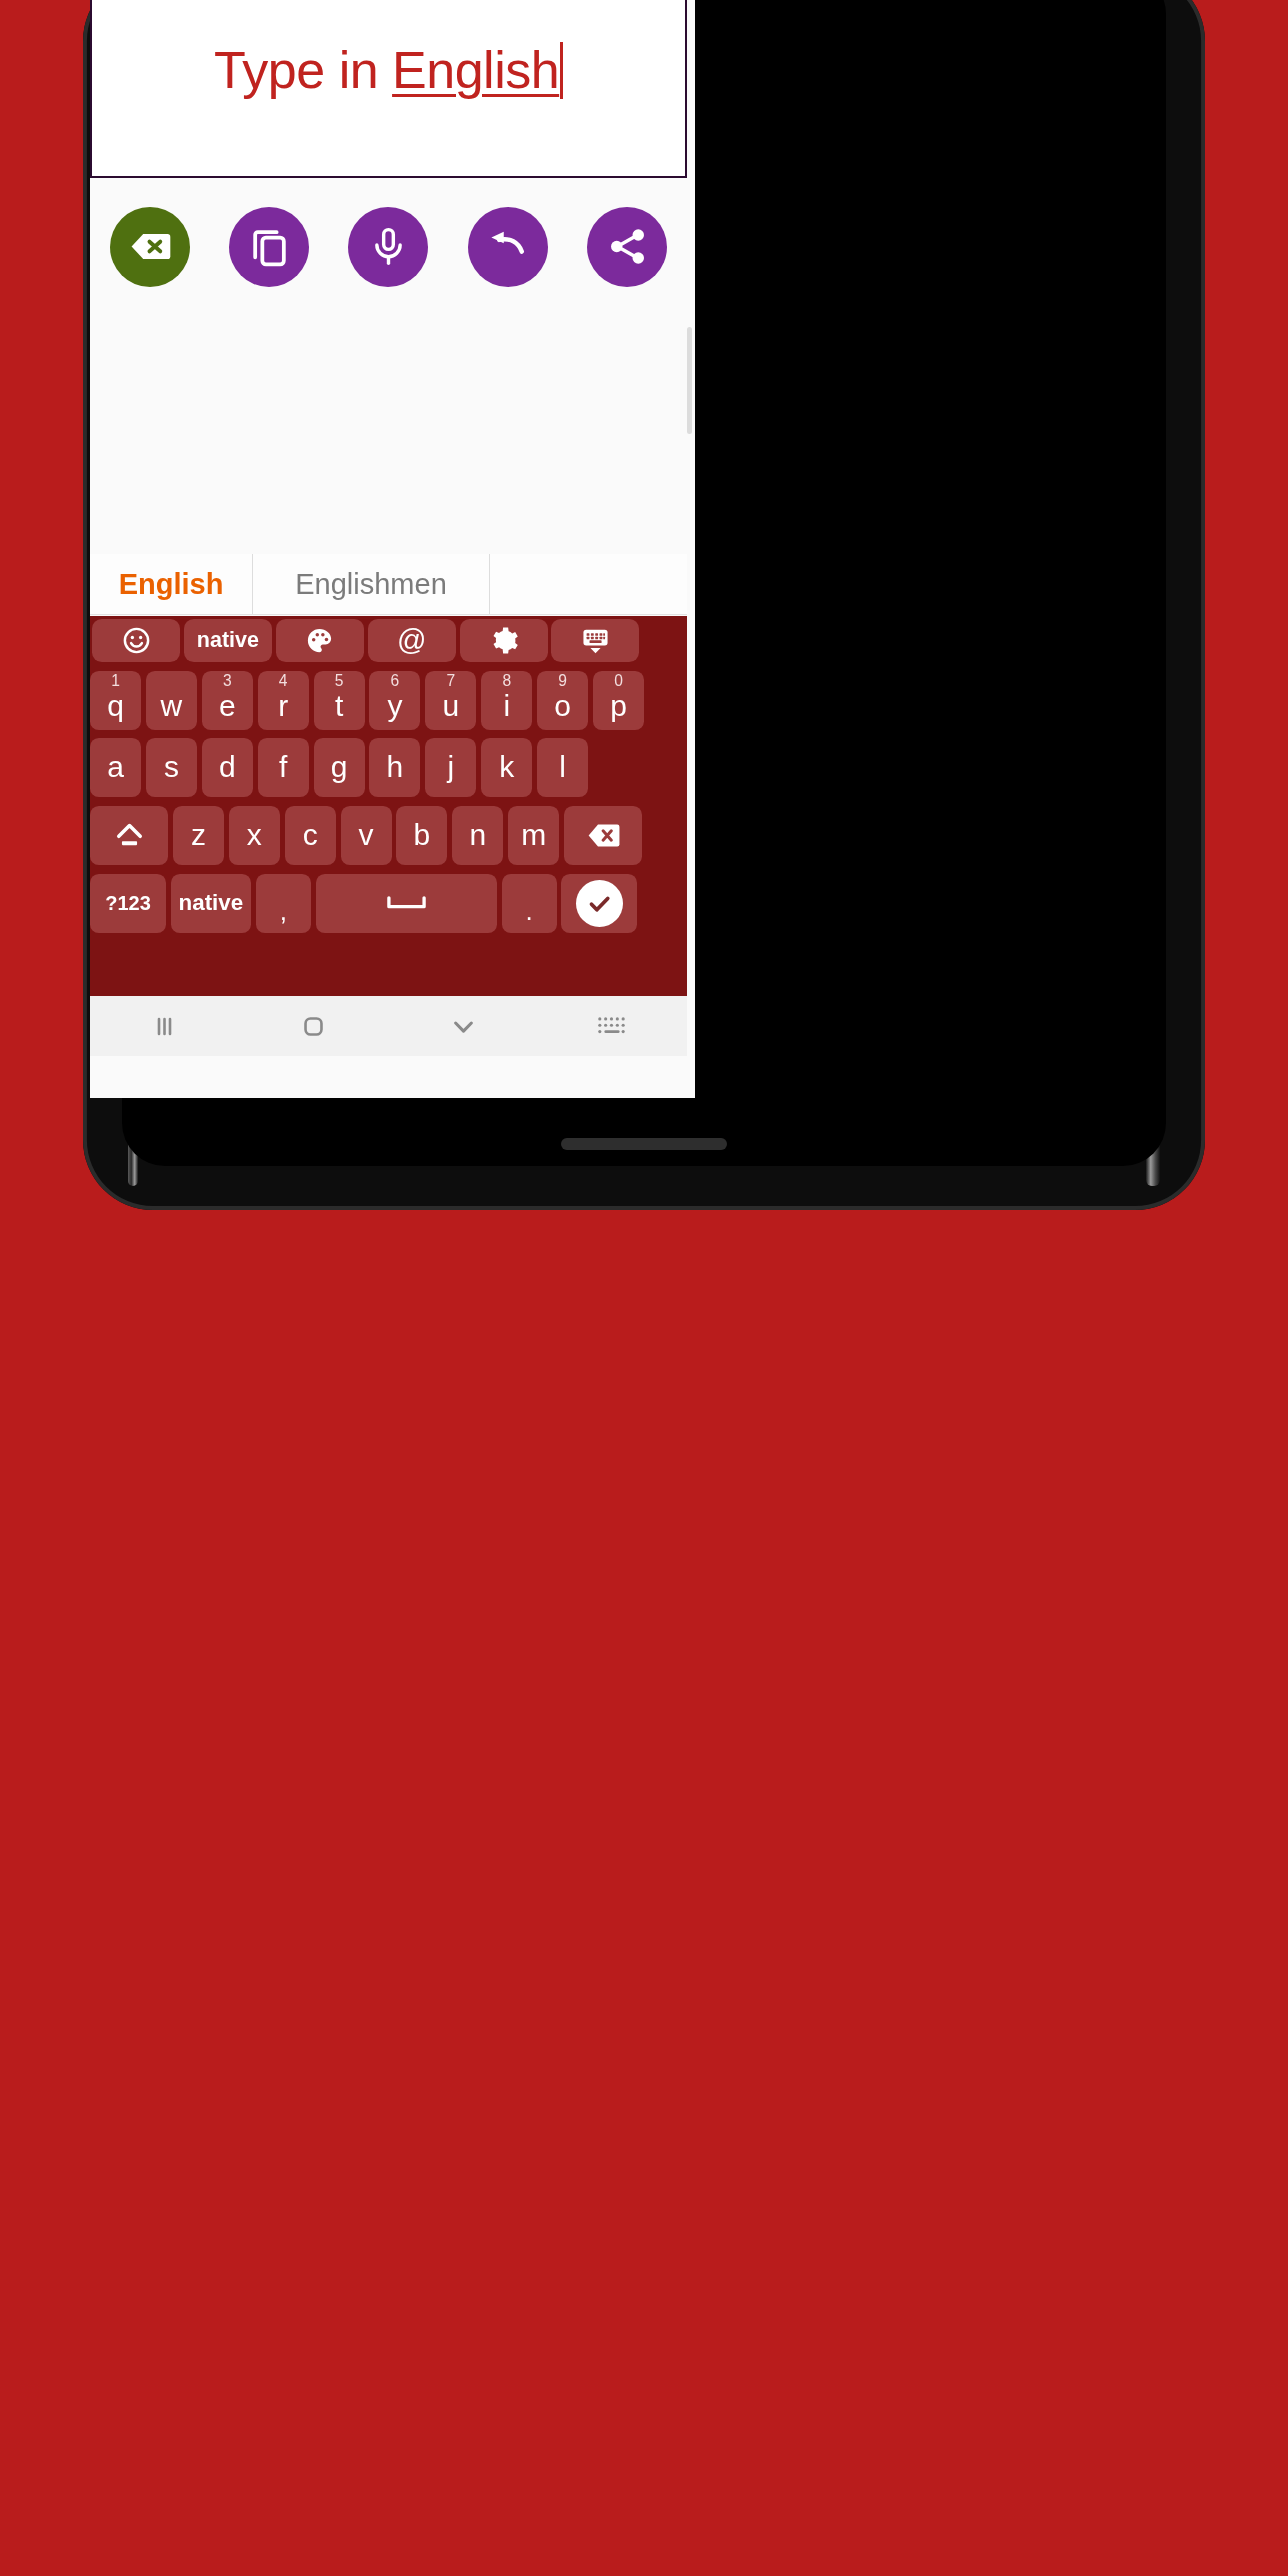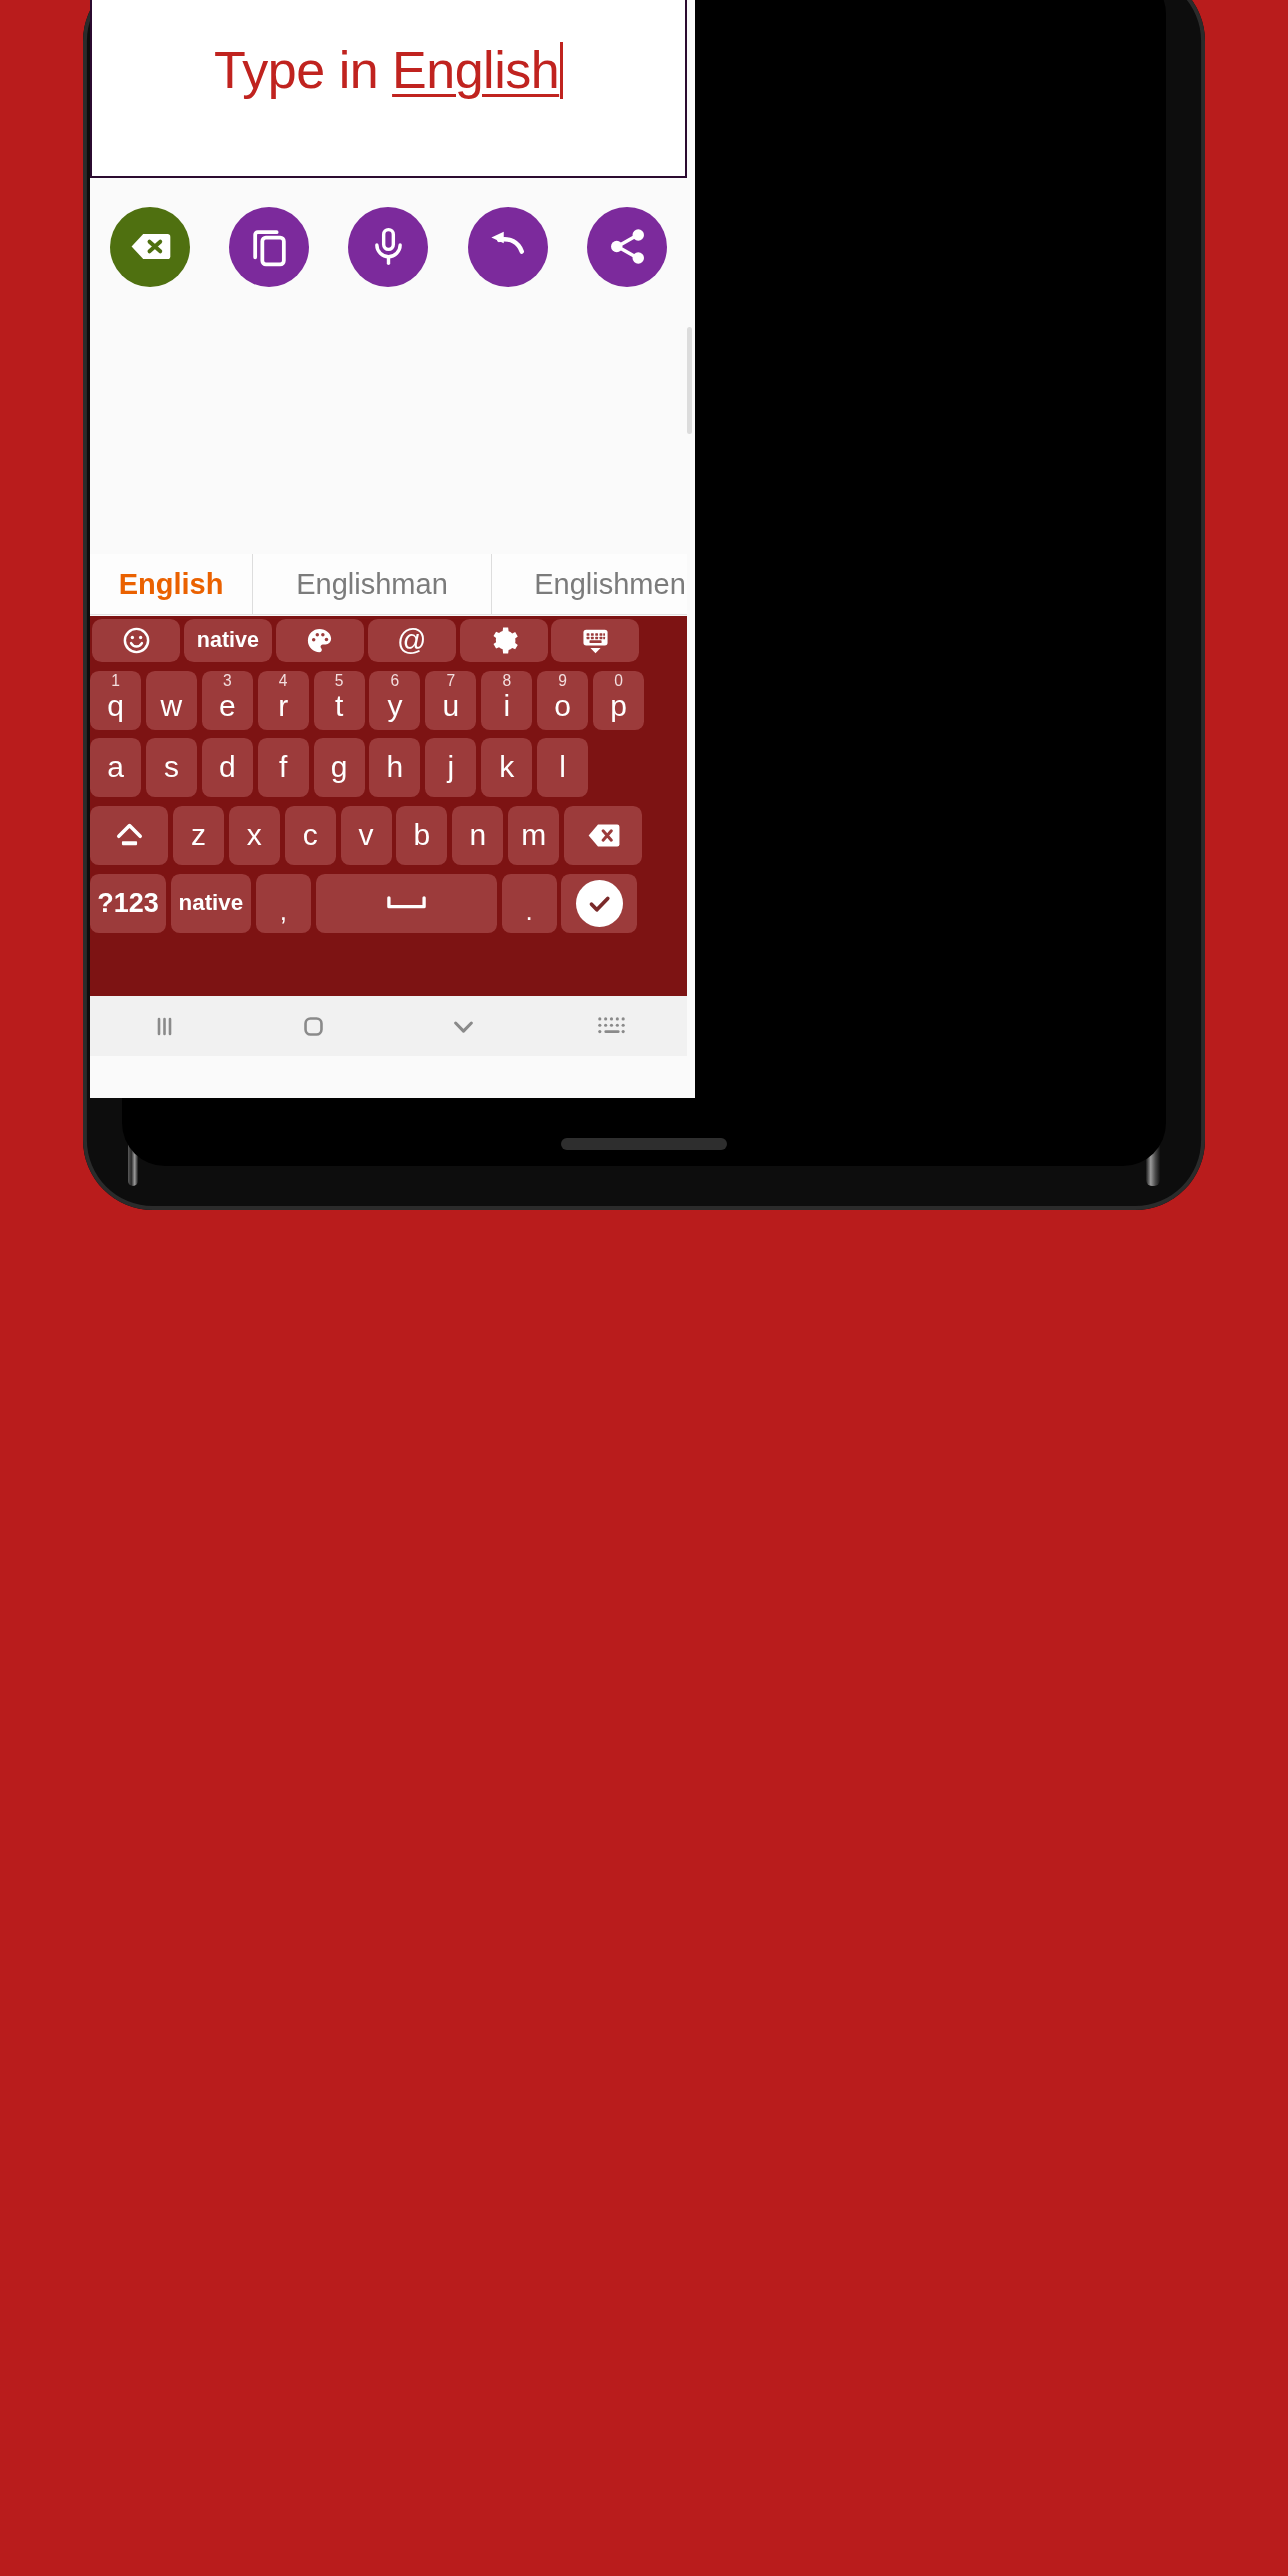--- a/index.html
+++ b/index.html
@@ -118,21 +118,21 @@
   .tool-key { width: 88px; }
   .key-letter { width: 51px; }
   .key-letter .sup {
     position: absolute; top: 2px; left: 0; right: 0; text-align: center;
     font-size: 15.6px; color: #f3dede; line-height: 1;
   }
   .key-letter .ch { margin-top: 11.7px; font-size: 30px; }
   .key-home { width: 51px; font-size: 30px; }
   .key-shift { width: 78px; }
   .key-back { width: 78px; }
-  .key-sym { width: 76px; font-size: 27px; font-weight: bold; }
+  .key-sym { width: 76px; font-size: 20px; font-weight: bold; }
   .key-native { width: 80px; font-size: 22.4px; font-weight: bold; }
   .key-comma { width: 55px; font-size: 26px; align-items: flex-end; padding-bottom: 5.9px; }
   .key-period { width: 55px; font-size: 26px; align-items: flex-end; padding-bottom: 5.9px; }
   .key-space { width: 181px; }
   .key-enter { width: 76px; }
   .enter-circle {
     width: 47px; height: 47px; border-radius: 50%; background: #fff;
     display: flex; align-items: center; justify-content: center;
   }
 
@@ -216,21 +216,20 @@
         </svg>
       </div>
 
     </div>
 
     <div class="blank-area"></div>
     <div class="scroll-hint"></div>
 
     <div class="suggest">
       <div class="sug active" style="width:163px">English</div>
-      <div class="sug" style="width:239px">Englishman</div>
       <div class="sug" style="width:237px">Englishmen</div>
 
     </div>
 
     <div class="kb">
 
       <div class="kb-row krow-tools">
         <div class="key tool-key">
           <svg width="31" height="31" viewBox="0 0 24 24">
             <circle cx="12" cy="12" r="9" fill="none" stroke="#fff" stroke-width="1.9"></circle>

